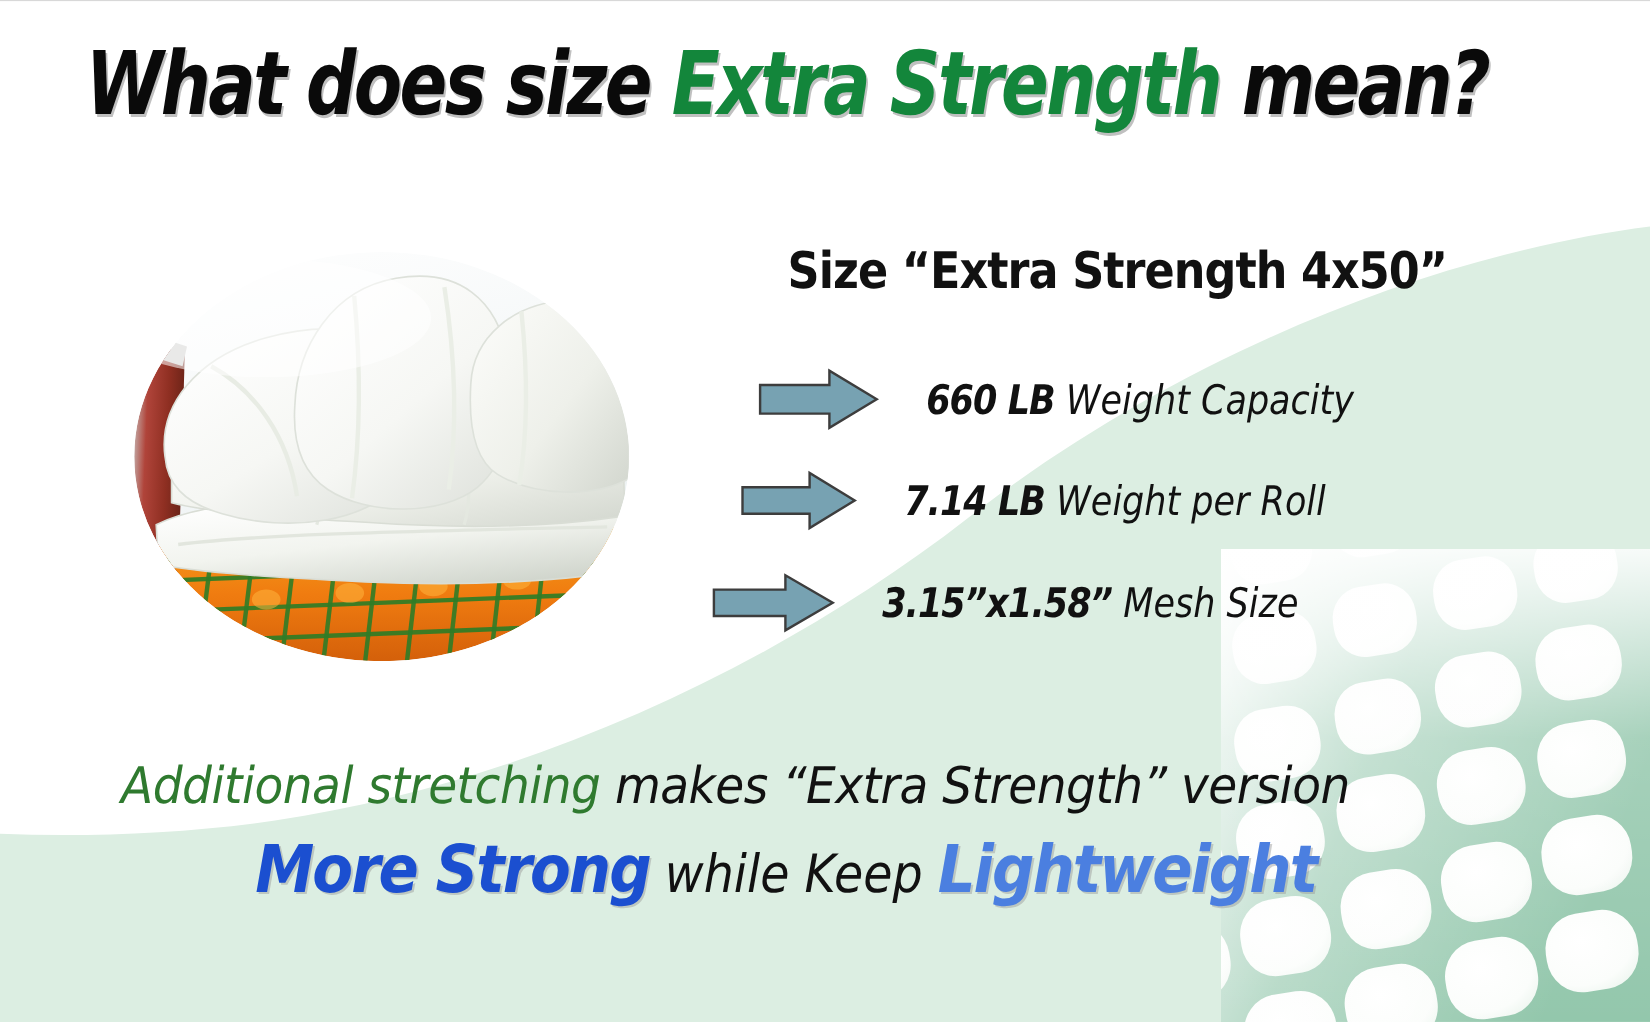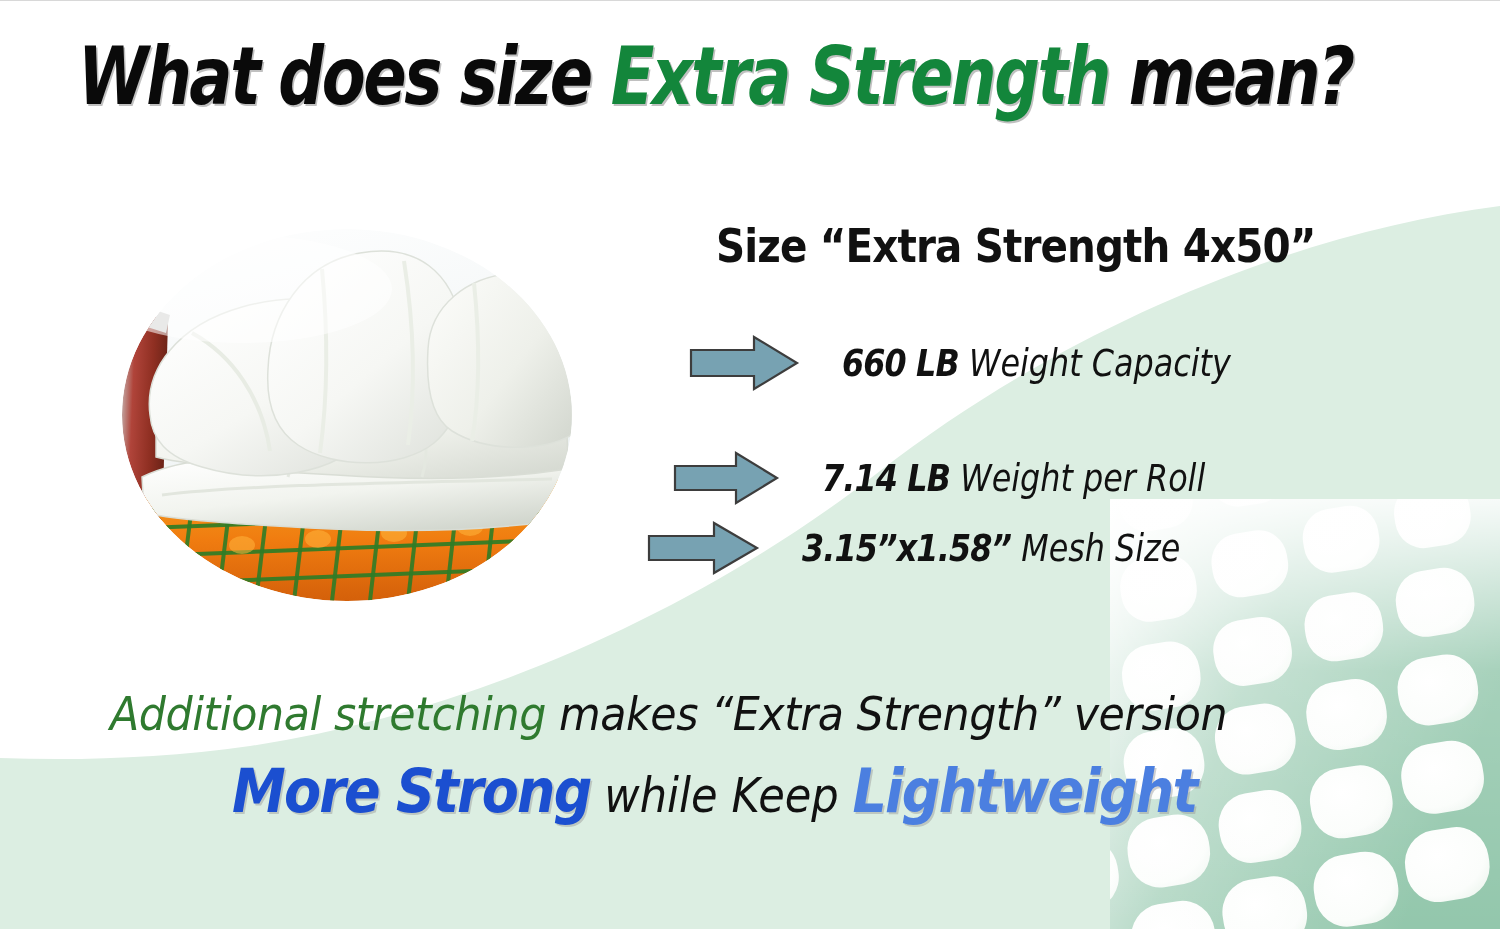--- a/index.html
+++ b/index.html
@@ -84,21 +84,21 @@
   }
 
   .spec-row {
     position:absolute;
     z-index:5;
     display:flex;
     align-items:center;
     white-space:nowrap;
   }
   #spec-row-0 { left:688px; top:333px; }
-  #spec-row-1 { left:672px; top:426px;margin-top:23px; }
+  #spec-row-1 { left:672px; top:426px; }
   #spec-row-2 { left:646px; top:519px;justify-content:space-between; }
 
   .arrow-ico { display:block; flex:0 0 auto; }
 
   .spec-text {
     font-family:"DejaVu Sans", sans-serif;
     font-size:37px;
     line-height:1;
     color:#111111;
     transform:scaleX(0.86);

